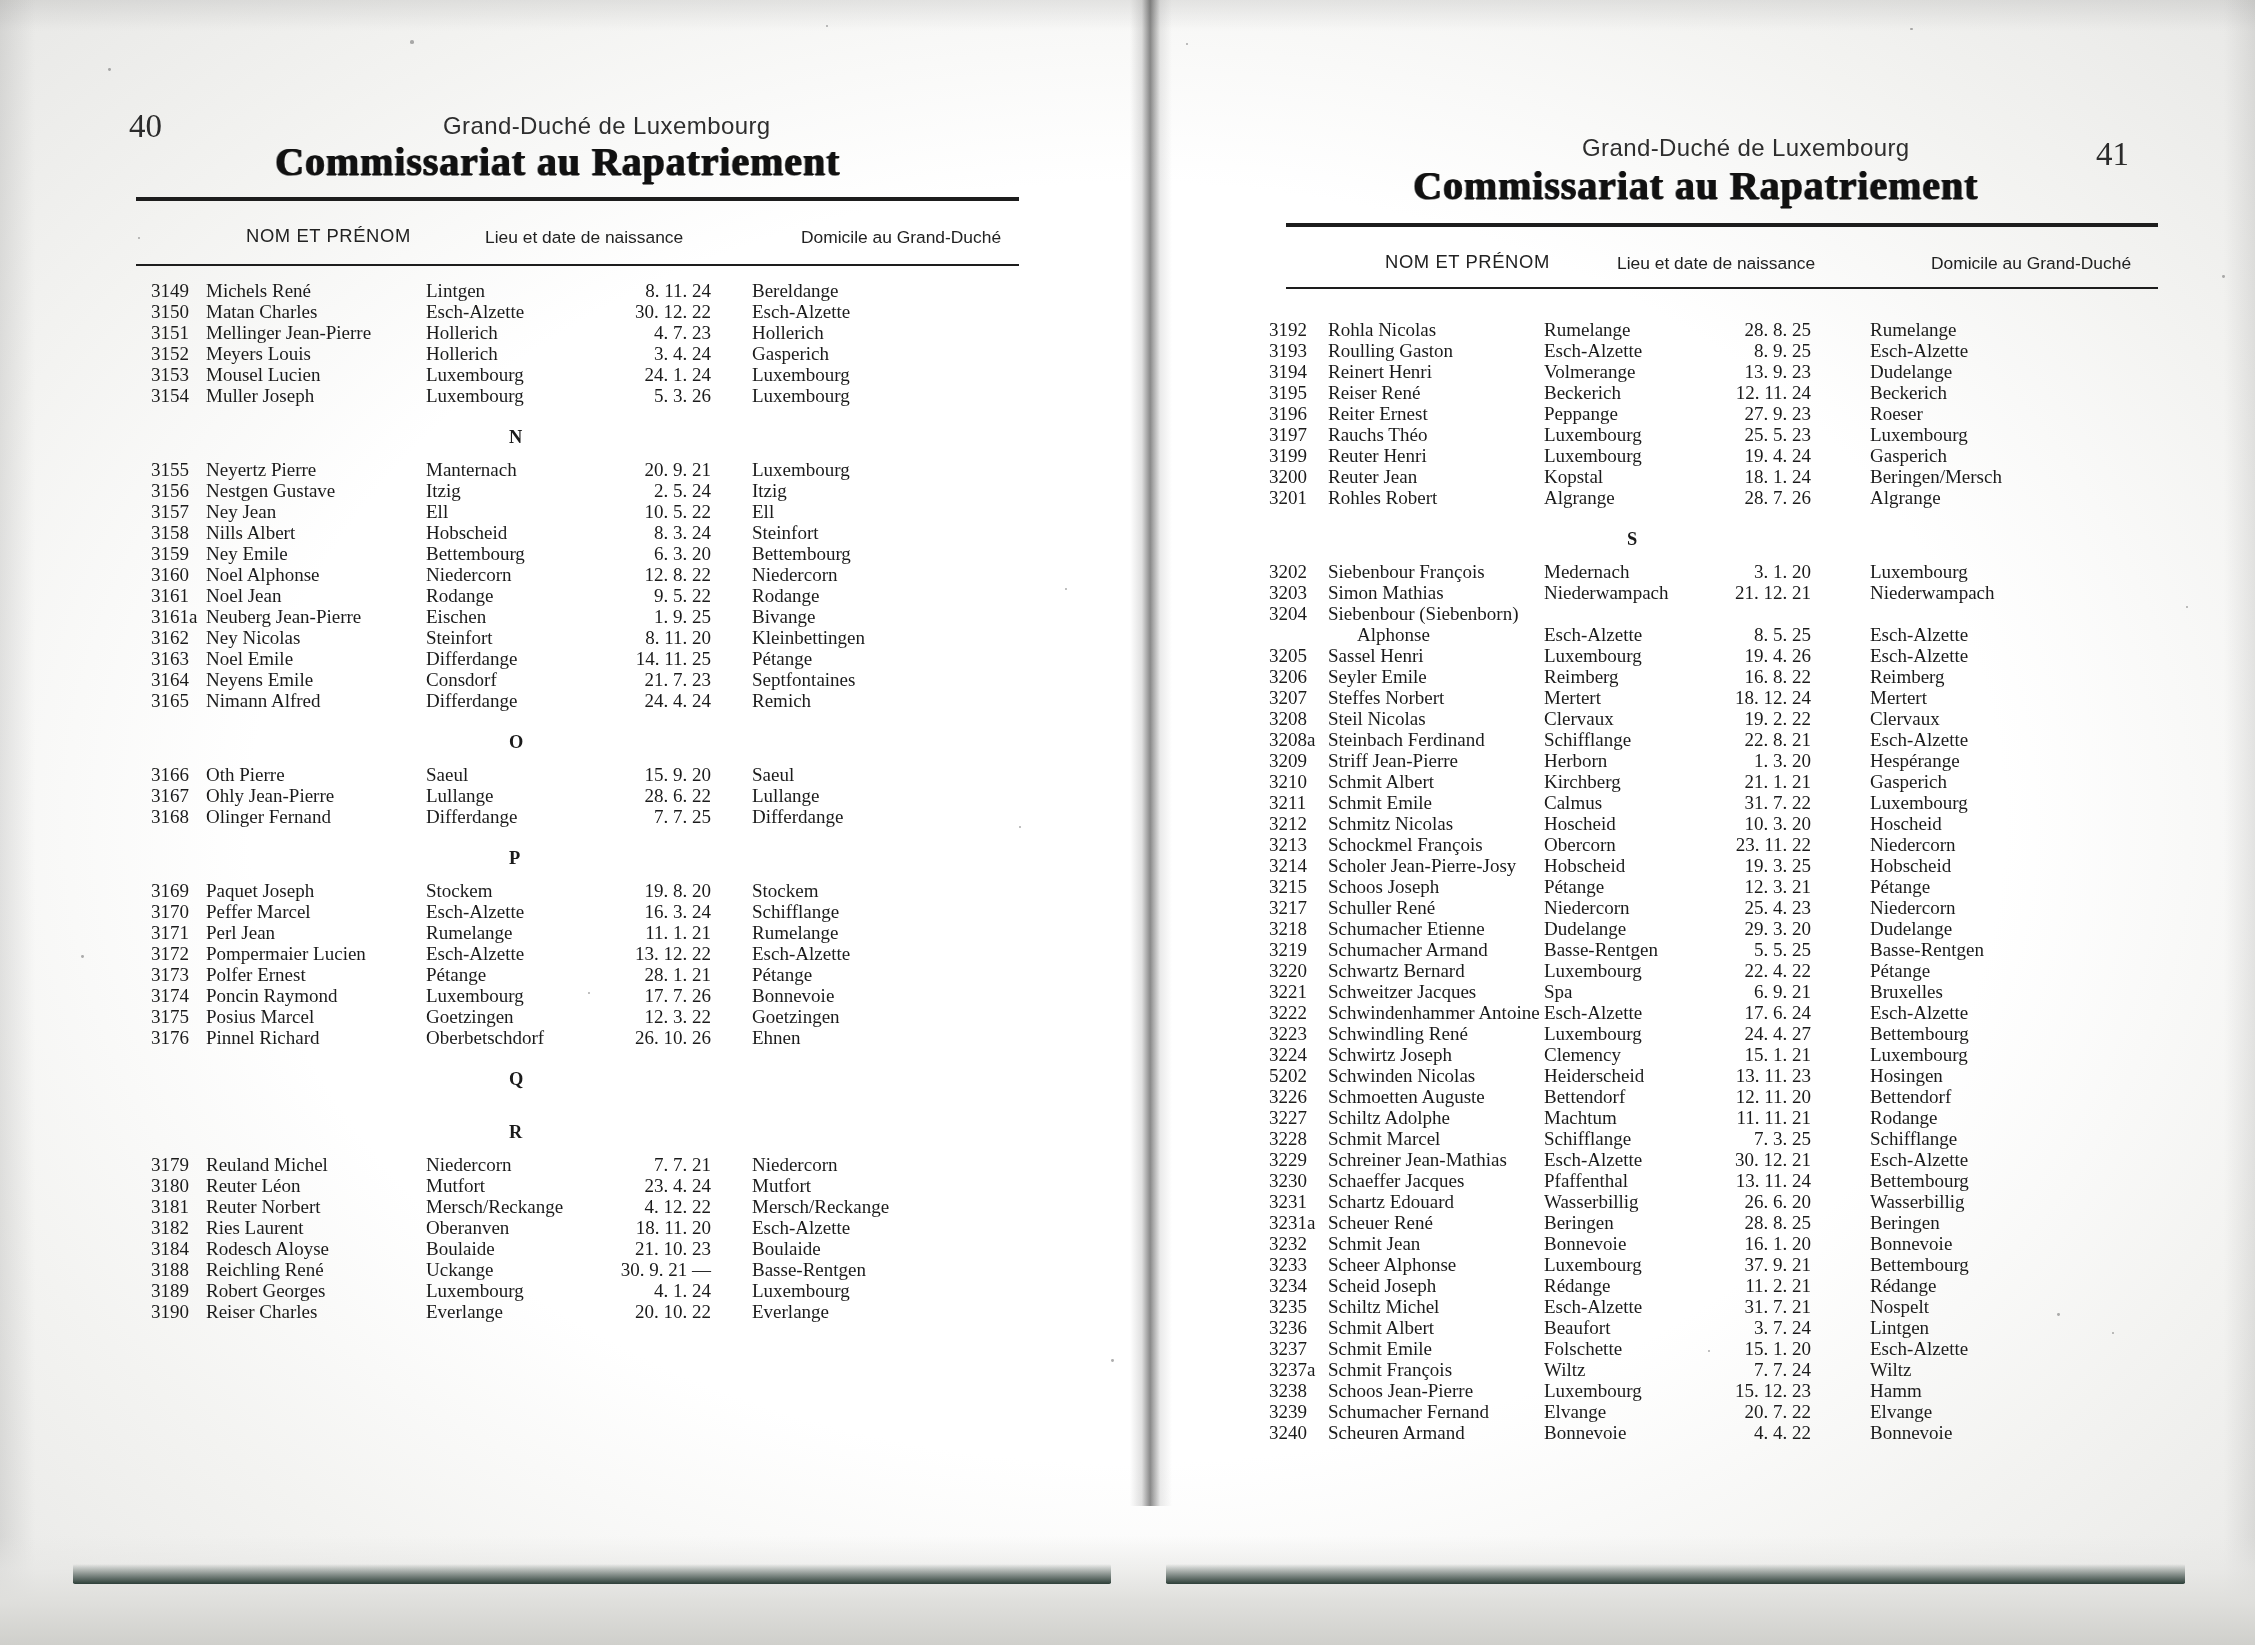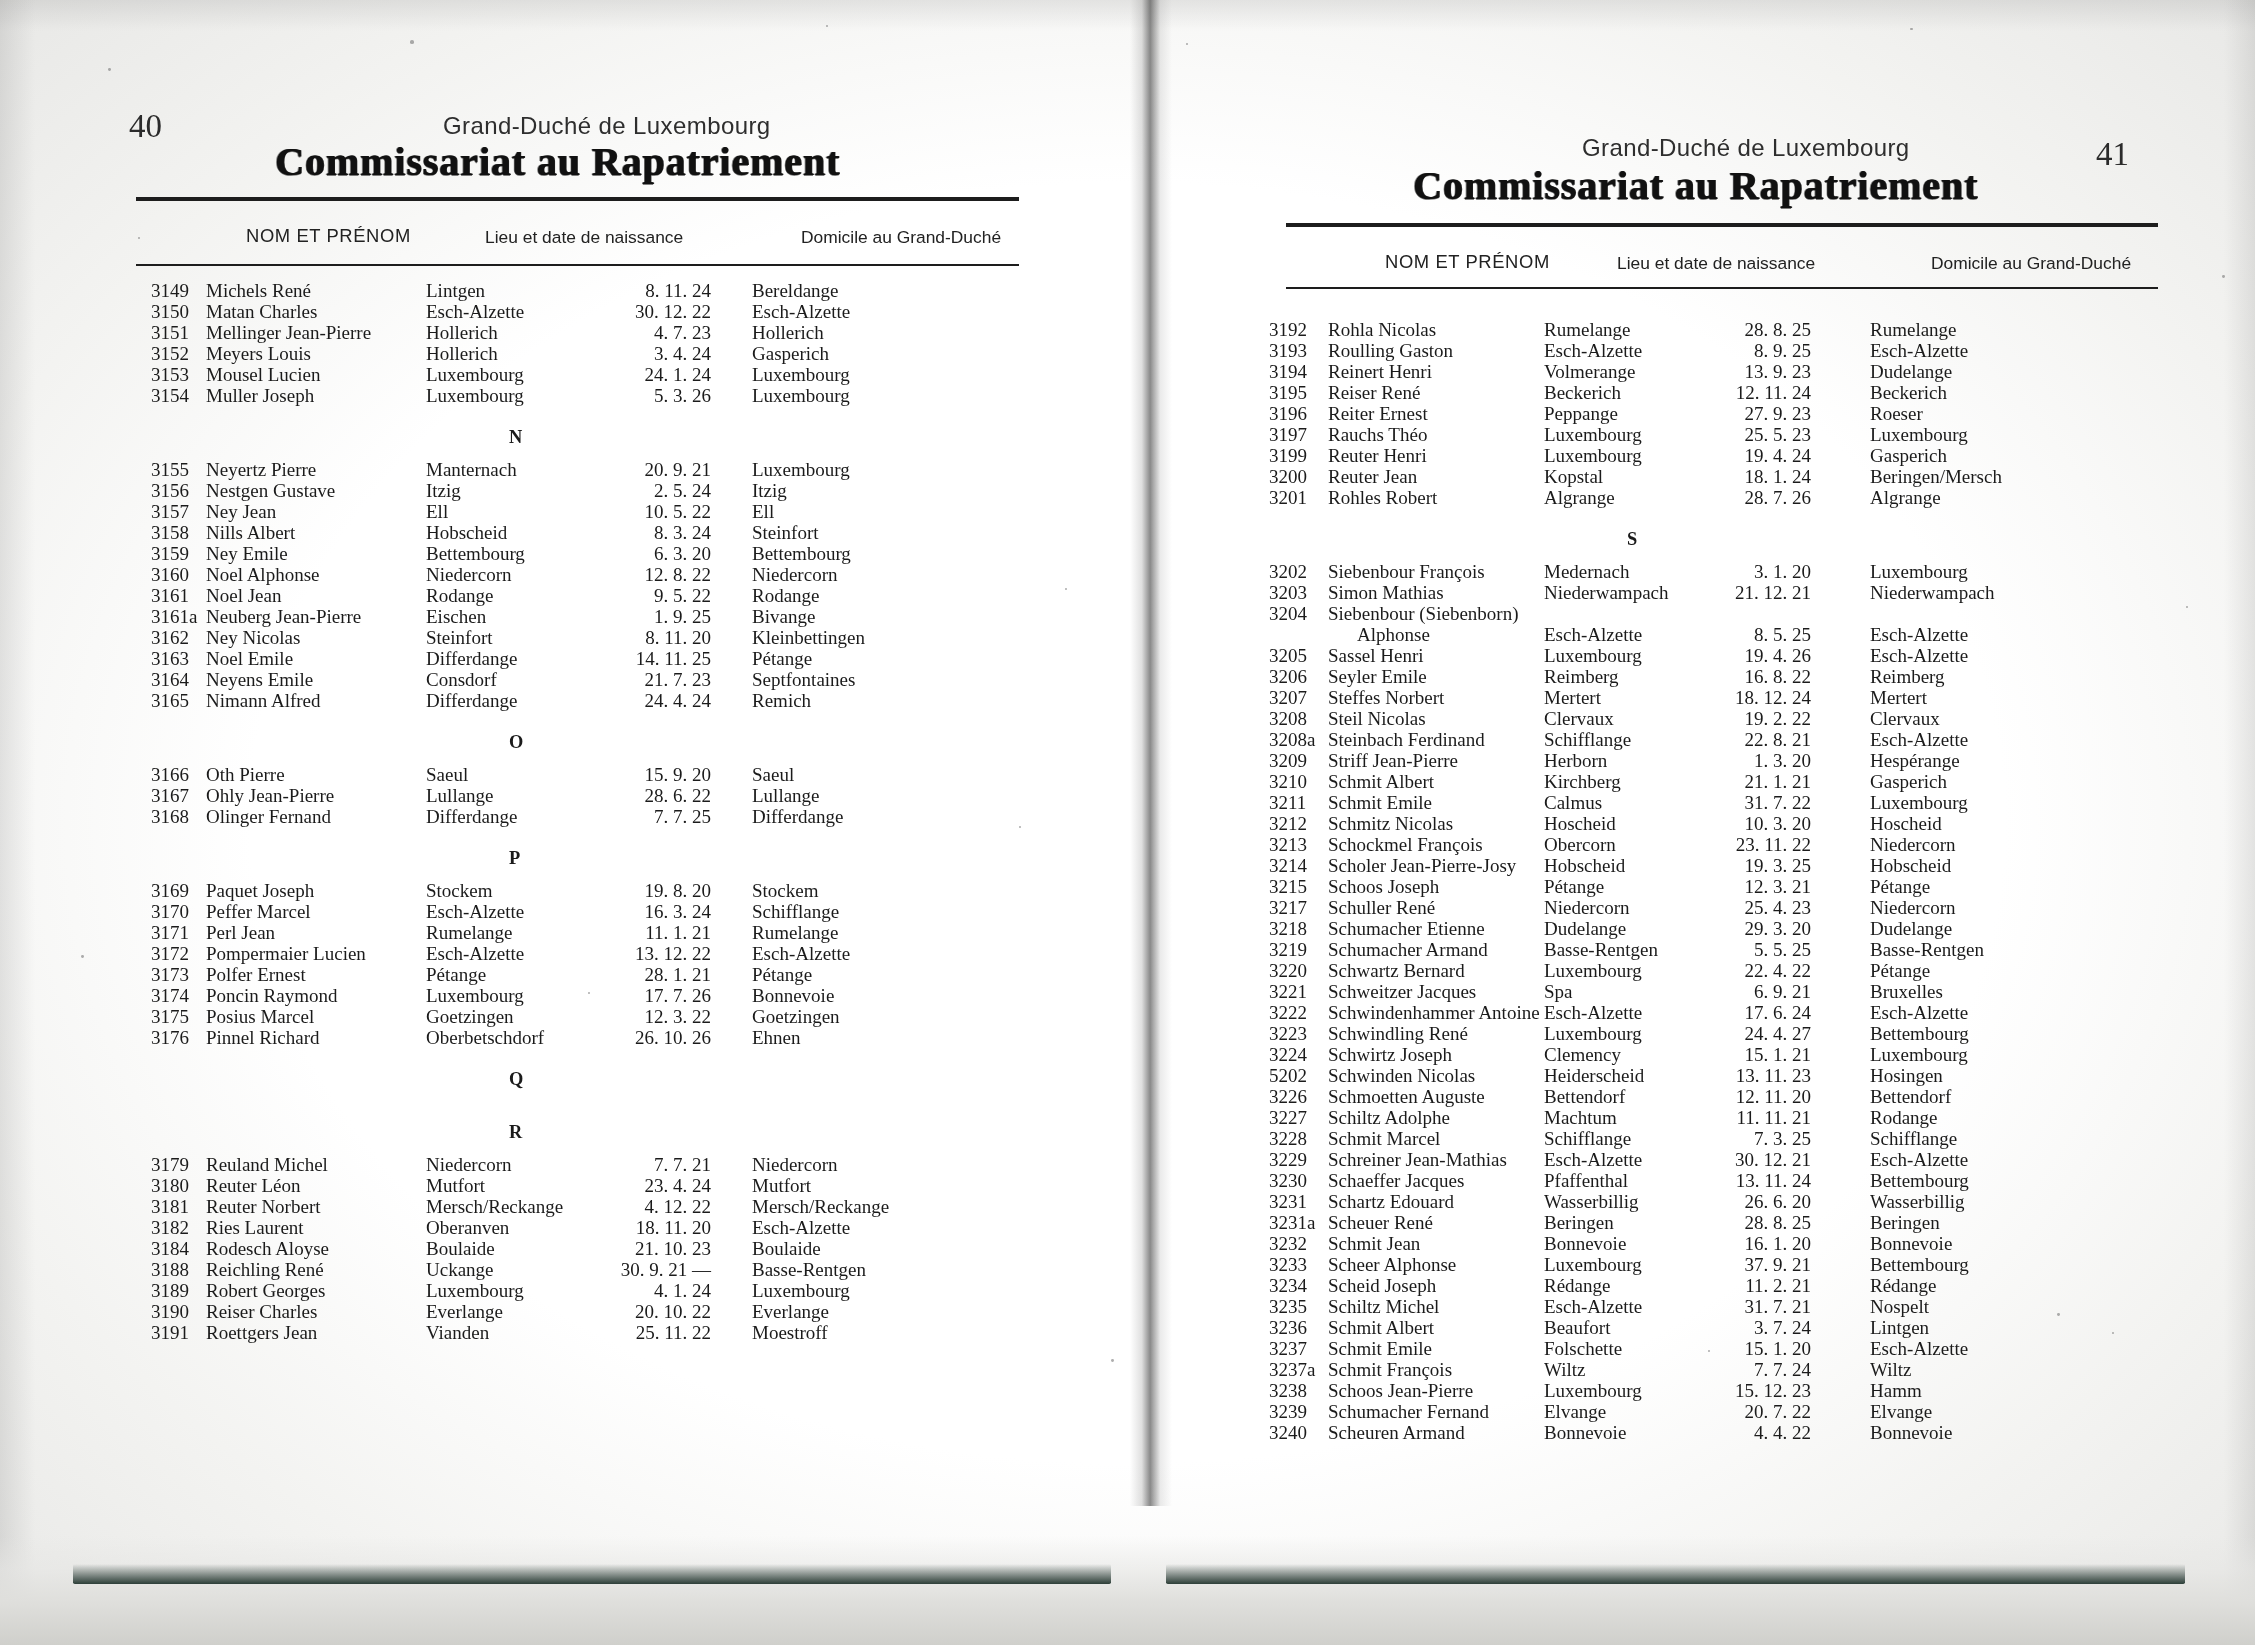--- a/index.html
+++ b/index.html
@@ -486,27 +486,20 @@
         <span class="place">Luxembourg</span>
         <span class="date">4. 1. 24</span>
         <span class="dom">Luxembourg</span>
       </div>
       <div class="row">
         <span class="num">3190</span>
         <span class="name">Reiser Charles</span>
         <span class="place">Everlange</span>
         <span class="date">20. 10. 22</span>
         <span class="dom">Everlange</span>
-      </div>
-      <div class="row">
-        <span class="num">3191</span>
-        <span class="name">Roettgers Jean</span>
-        <span class="place">Vianden</span>
-        <span class="date">25. 11. 22</span>
-        <span class="dom">Moestroff</span>
       </div>
     </div>
 </div>
 
 <div class="page page-right">
   <div class="folio folio-right">41</div>
   <div class="kicker kicker-right" style="left:443px;">Grand-Duché de Luxembourg</div>
   <div class="masthead masthead-right" style="left:274px;">Commissariat au Rapatriement</div>
   <div class="rule" style="left:147px; top:223px; width:872px; height:3.7px;"></div>
   <div class="colhead big" style="left:246px; top:251px;">NOM ET PRÉNOM</div>

